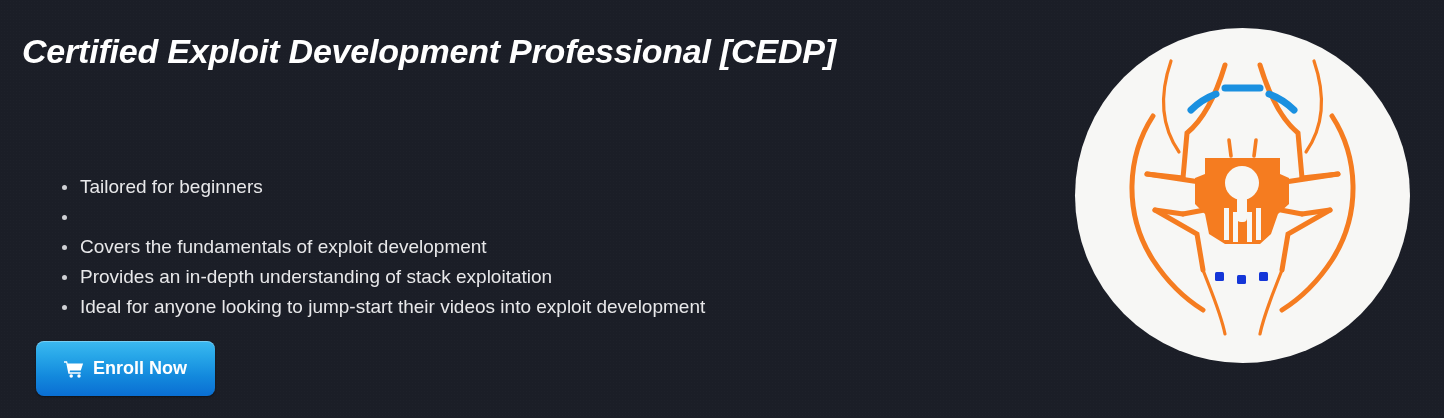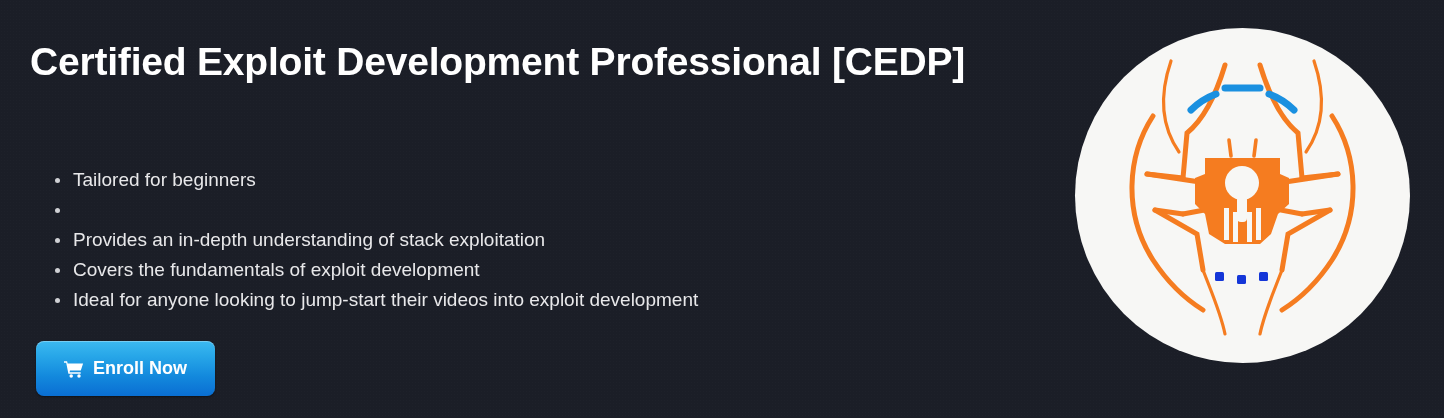--- a/index.html
+++ b/index.html
@@ -37,33 +37,34 @@
 
   .content {
     position: relative;
     z-index: 2;
   }
 
   .course-title {
     position: absolute;
     left: 14px;
     top: 24px;
-    margin: 16px;
-    font-size: 39px;
+    margin: 8px;
+    font-size: 34px;
     font-weight: bold;
     letter-spacing: -0.2px;
     color: #ffffff;
     white-space: nowrap;
+    font-style: italic;
   }
 
   .feature-list {
     position: absolute;
     left: 40px;
     top: 156px;
-    margin: 9px;
+    margin: 16px;
     padding: 0;
     list-style: none;
   }
   .feature-item {
     position: relative;
     padding-left: 24px;
     height: 30px;
     line-height: 30px;
     font-size: 19px;
     color: #e8e8ea;
@@ -141,25 +142,25 @@
     <ul class="feature-list">
       <li class="feature-item">
         <span class="bullet"></span>
         <span>Tailored for beginners</span>
       </li>
       <li class="feature-item">
         <span class="bullet"></span>
       </li>
       <li class="feature-item">
         <span class="bullet"></span>
+        <span>Covers the fundamentals of exploit development</span>
+      </li>
+      <li class="feature-item">
+        <span class="bullet"></span>
         <span>Provides an in-depth understanding of stack exploitation</span>
-      </li>
-      <li class="feature-item">
-        <span class="bullet"></span>
-        <span>Covers the fundamentals of exploit development</span>
       </li>
       <li class="feature-item">
         <span class="bullet"></span>
         <span>Ideal for anyone looking to jump-start their videos into exploit development</span>
       </li>
     </ul>
 
     <button class="enroll-button">
       <span class="cart-icon">
         <svg viewBox="0 0 20 18" aria-hidden="true">

